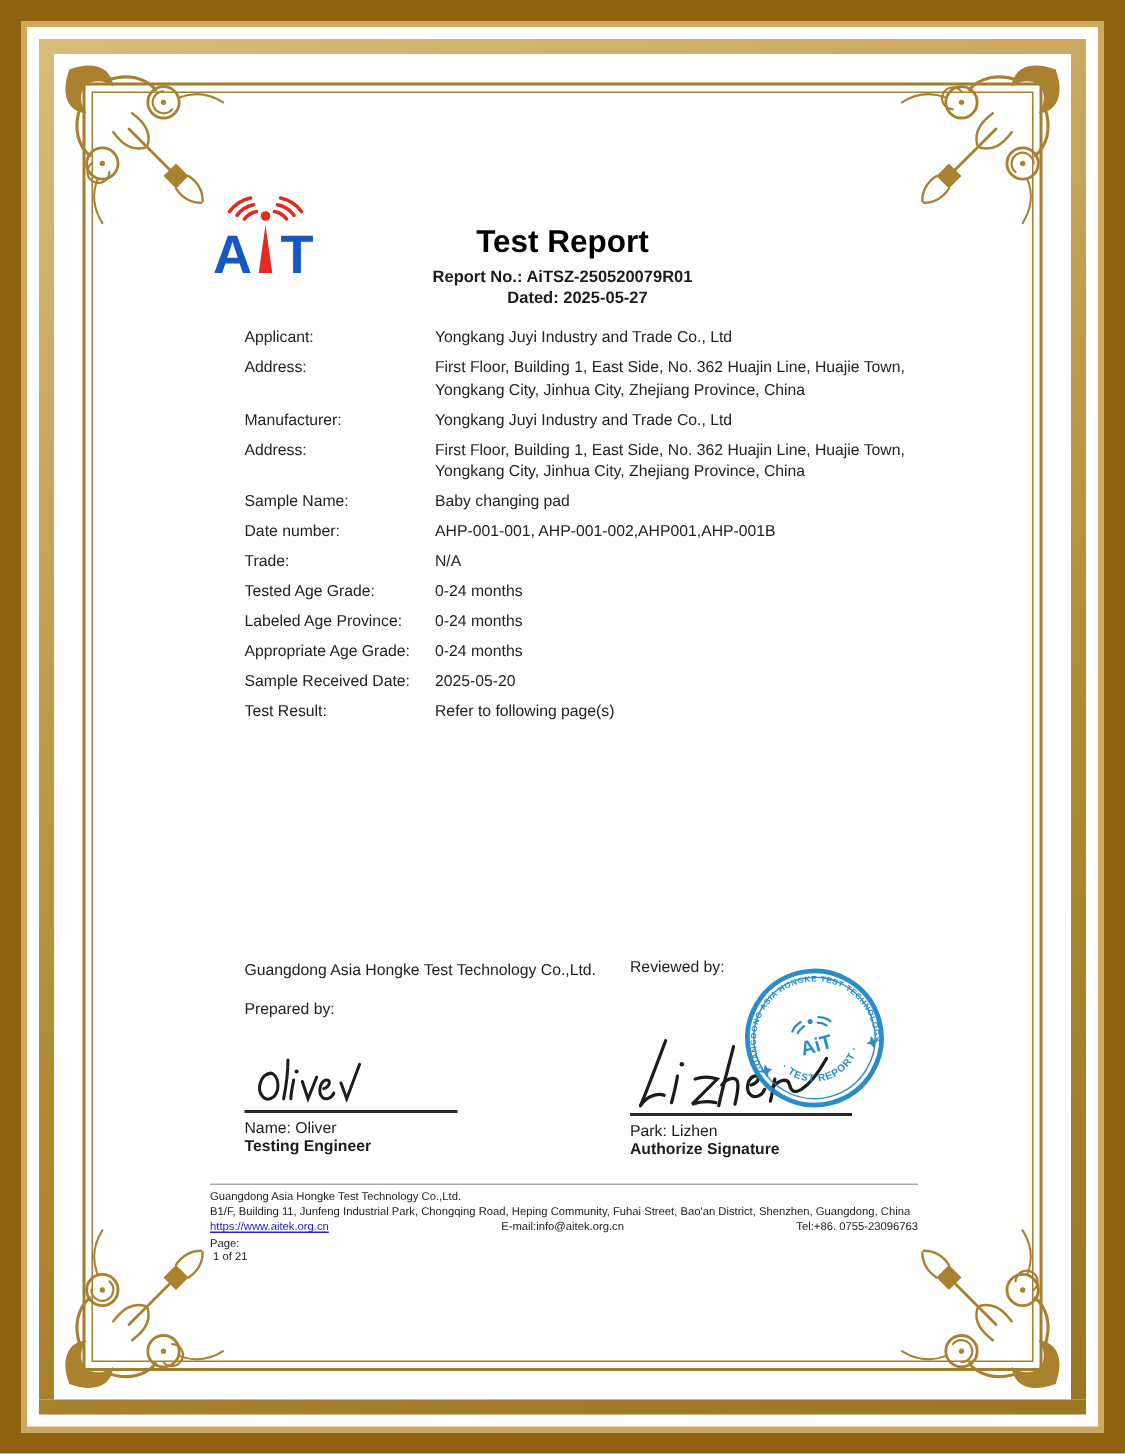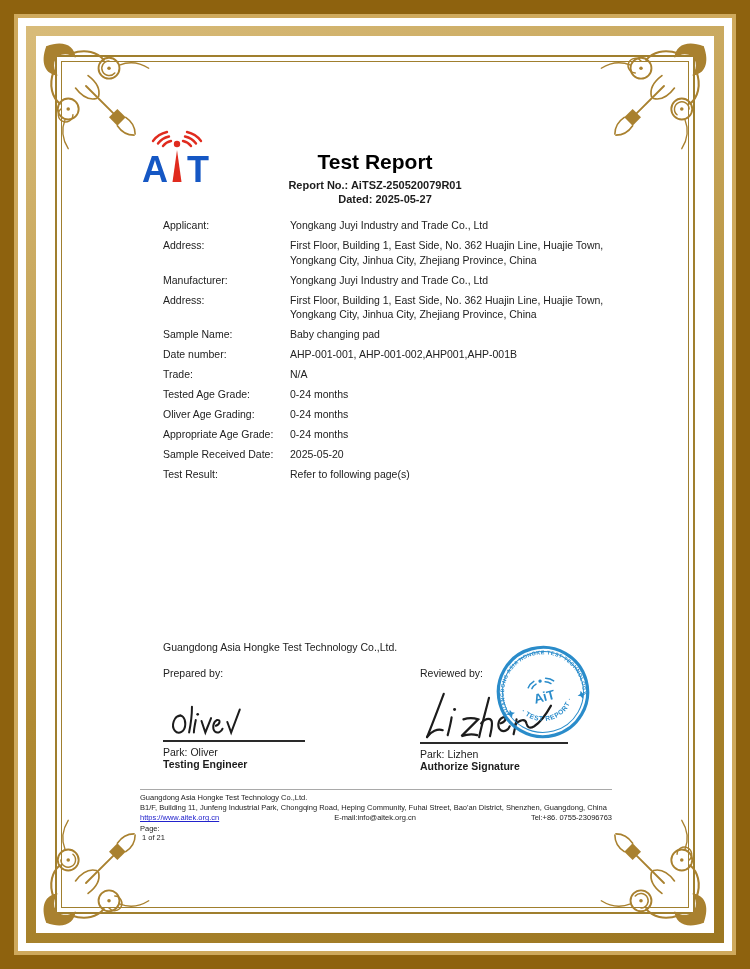--- a/index.html
+++ b/index.html
@@ -34,21 +34,21 @@
   .hdr .rno{font-size:11px;font-weight:bold;margin-top:5px;text-align:center;}
   .hdr .dated{font-size:11px;font-weight:bold;margin-top:2px;padding-left:20px;}
 
   .fields{position:absolute;left:163px;top:218px;width:455px;}
   .frow{display:flex;margin-bottom:5.5px;}
   .flab{width:127px;flex:0 0 127px;font-size:10.5px;line-height:14.5px;color:#222;}
   .fval{flex:1;font-size:10.5px;line-height:14.5px;color:#222;max-width:328px;}
 
   .signoff-company{position:absolute;left:163px;top:641px;font-size:10.5px;color:#222;}
   .prep-label{position:absolute;left:163px;top:667px;font-size:10.5px;color:#222;}
-  .rev-label{position:absolute;left:420px;top:667px;font-size:10.5px;color:#222;}
+  .rev-label{position:absolute;left:420px;top:639px;font-size:10.5px;color:#222;}
   .sig-oliver{position:absolute;left:166px;top:700px;}
   .sig-lizhen{position:absolute;left:420px;top:682px;}
   .sigline-l{position:absolute;left:163px;top:740px;width:142px;height:2px;background:#2a2a2a;}
   .sigline-r{position:absolute;left:420px;top:742px;width:148px;height:2px;background:#2a2a2a;}
   .name-l{position:absolute;left:163px;top:746px;font-size:10.5px;}
   .title-l{position:absolute;left:163px;top:758px;font-size:10.5px;font-weight:bold;}
   .name-r{position:absolute;left:420px;top:748px;font-size:10.5px;}
   .title-r{position:absolute;left:420px;top:760px;font-size:10.5px;font-weight:bold;text-align:center;}
   .stamp{position:absolute;left:496px;top:645px;transform:rotate(-15deg);opacity:.95;}
 
@@ -157,21 +157,21 @@
         </div>
       <div class="frow">
           <div class="flab">Trade:</div>
           <div class="fval">N/A</div>
         </div>
       <div class="frow">
           <div class="flab">Tested Age Grade:</div>
           <div class="fval">0-24 months</div>
         </div>
       <div class="frow">
-          <div class="flab">Oliver Age Grading:</div>
+          <div class="flab">Labeled Age Province:</div>
           <div class="fval">0-24 months</div>
         </div>
       <div class="frow">
           <div class="flab">Appropriate Age Grade:</div>
           <div class="fval">0-24 months</div>
         </div>
       <div class="frow">
           <div class="flab">Sample Received Date:</div>
           <div class="fval">2025-05-20</div>
         </div>
@@ -207,21 +207,21 @@
         <path d="M62,42 C67,36 73,36 73,42 C73,47 72,51 71,55"></path>
         <path d="M82,42 C88,40 88,35 84,36 C79,38 78,46 82,49 C86,51.5 90,48 91,45"></path>
         <path d="M98,38 C97,44 96,49 95,53"></path>
         <path d="M96,44 C101,38 107,37 108,42 C109,46 111,48 116,45 C122,41 128,33 133,24"></path>
       </g>
       <circle cx="35" cy="28" r="1.5" fill="#1c1c1c"></circle>
     </svg>
 
     <div class="sigline-l"></div>
     <div class="sigline-r"></div>
-    <div class="name-l">Park: Oliver</div>
+    <div class="name-l">Name: Oliver</div>
     <div class="title-l">Testing Engineer</div>
     <div class="name-r">Park: Lizhen</div>
     <div class="title-r">Authorize Signature</div>
 
     <svg class="stamp" width="94" height="94" viewBox="0 0 100 100">
       <defs>
         <path id="stampTop" d="M 9.5,63 A 42,42 0 1 1 90.5,63"></path>
         <path id="stampBot" d="M 20,60 A 32,32 0 0 0 80,60"></path>
       </defs>
       <circle cx="50" cy="50" r="47.5" fill="none" stroke="#1f86c8" stroke-width="3.4"></circle>

